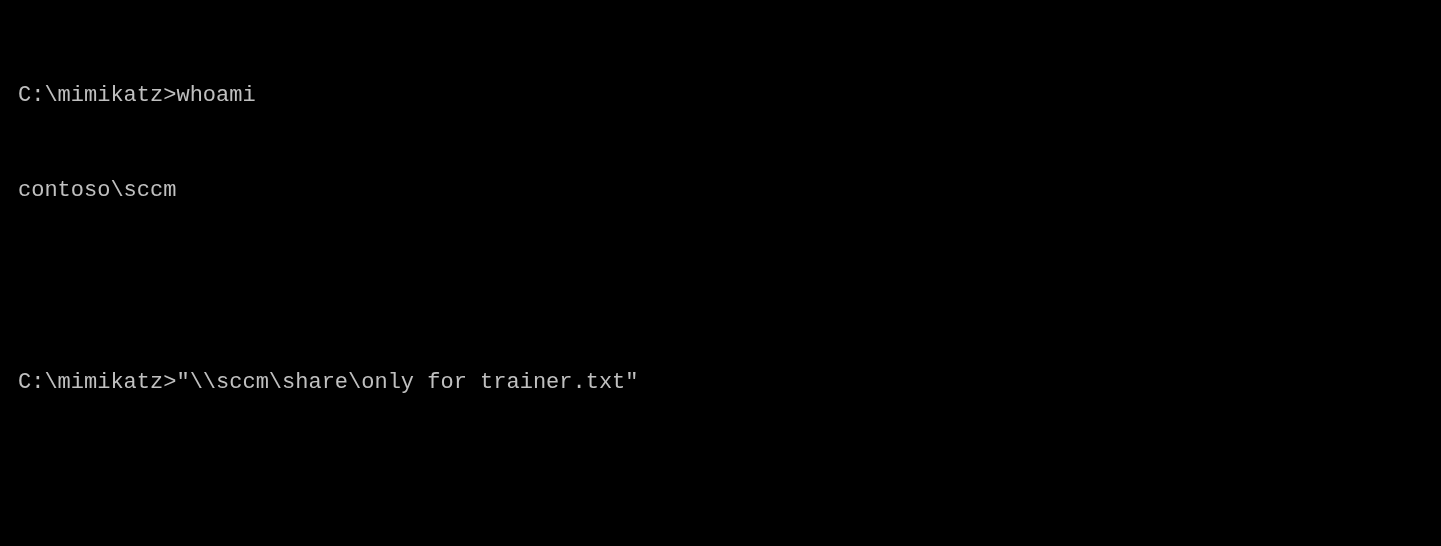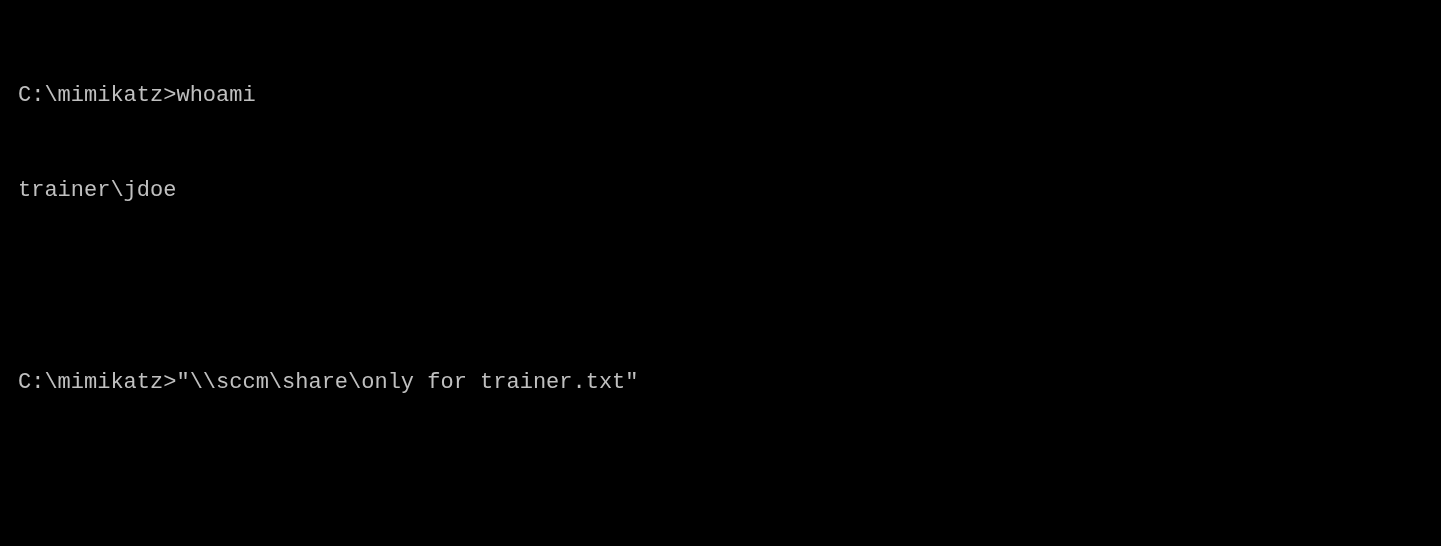--- a/index.html
+++ b/index.html
@@ -36,21 +36,21 @@
     .blank {
       display: block;
       height: 1.45em;
     }
   </style>
 </head>
 <body>
 
 <div class="terminal">
   <span class="line">C:\mimikatz&gt;whoami</span>
-  <span class="line">trainer\jdoe</span>
+  <span class="line">contoso\sccm</span>
   <span class="blank"></span>
   <span class="line">C:\mimikatz&gt;"\\sccm\share\only for trainer.txt"</span>
   
   
   
   
   
   
   
   

